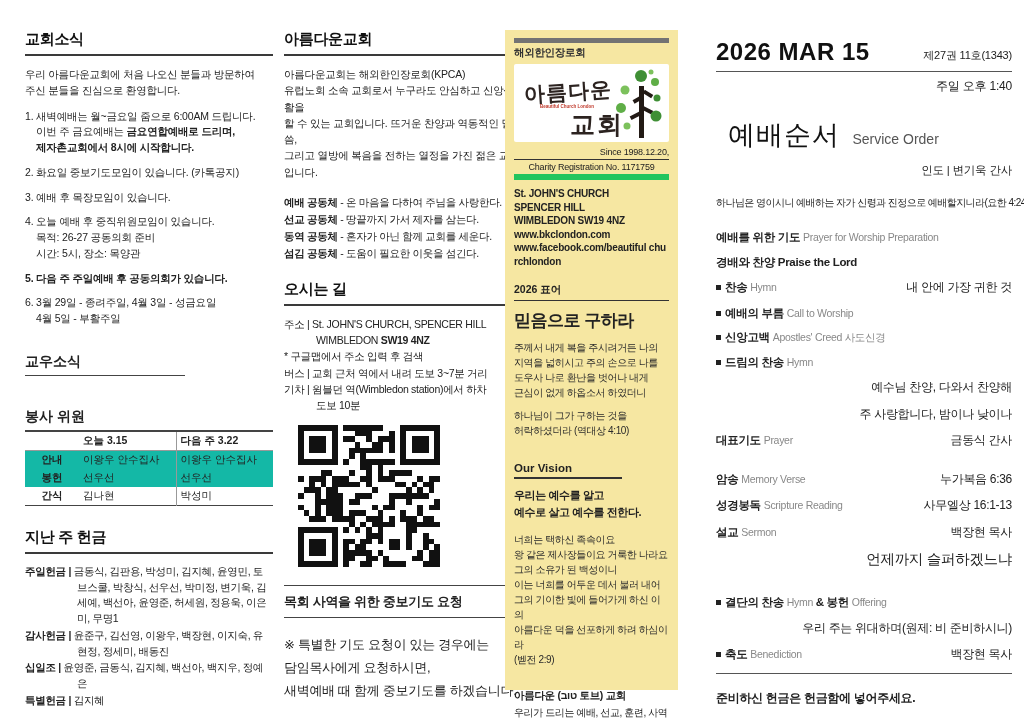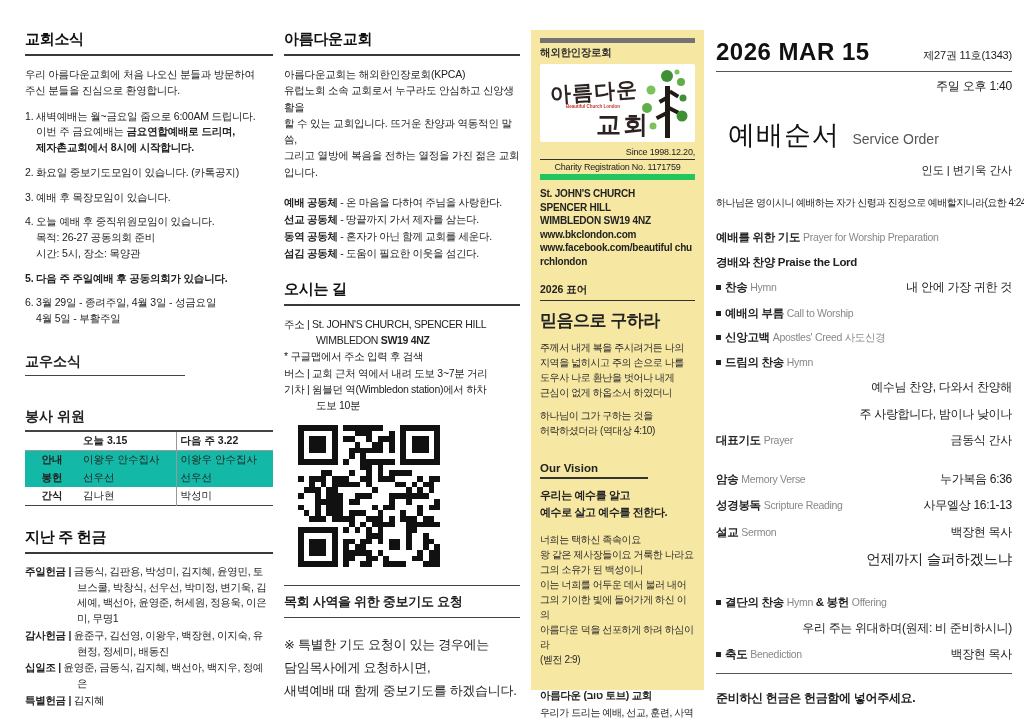--- a/index.html
+++ b/index.html
@@ -1,21 +1,21 @@
 <!DOCTYPE html>
 <html><head>
 <meta charset="utf-8">
 <style>
   html,body{margin:0;padding:0;background:#e8e8e8;}
   .page{position:relative;width:1024px;height:724px;background:#ffffff;overflow:hidden;
         font-family:"Liberation Sans","DejaVu Sans",sans-serif;color:#222;}
   .col{position:absolute;top:30px;}
   #col-left{left:25px;width:248px;}
   #col-mid{left:284px;width:236px;}
-  #col-center{left:531px;width:173px;height:660px;background:#F6E7A2;box-sizing:border-box;padding:8px 9px;}
+  #col-center{left:505px;width:173px;height:660px;background:#F6E7A2;box-sizing:border-box;padding:8px 9px;}
   #col-right{left:716px;top:38px;width:296px;}
 
   .sec-head{font-size:15px;font-weight:bold;color:#111;border-bottom:2px solid #3a3a3a;
             padding-bottom:5px;margin:0 0 10px 0;letter-spacing:-0.3px;}
   .body-txt{font-size:10.5px;line-height:1.55;letter-spacing:-0.2px;color:#222;}
   .preline{white-space:pre-line;}
   .b{font-weight:bold;}
   .g{color:#888;font-weight:normal;}
 
   

